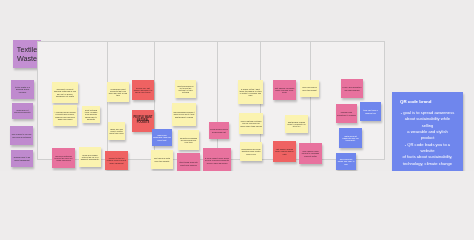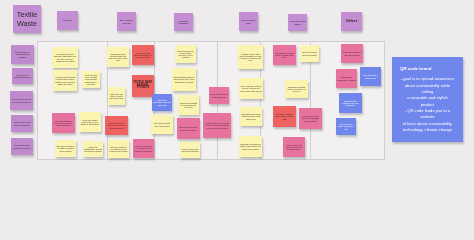--- a/index.html
+++ b/index.html
@@ -22,27 +22,27 @@
   }
   .col-div{
     position:absolute;top:0;bottom:0;width:1px;background:#cfcfcf;
   }
   
   .note{
     position:absolute;
     box-sizing:border-box;
     display:flex;
     align-items:center;
-    justify-content:center;
     text-align:center;
     overflow:hidden;
     box-shadow:1.2px 1.6px 2px rgba(0,0,0,0.22);
     line-height:1.08;
     word-break:break-word;
     padding:1px;
+    margin-top:35px;
   }
   .note .txt{
     display:block;
     width:100%;
     transform-origin:center center;
   }
   .purple{background:#c38fd2;color:#2b2b2b;}
   .purple2{background:#bf8ace;color:#2b2b2b;}
   .yellow{background:#fbf3b0;color:#3a3a2a;}
   .pink{background:#e8729e;color:#3a1f2a;}

